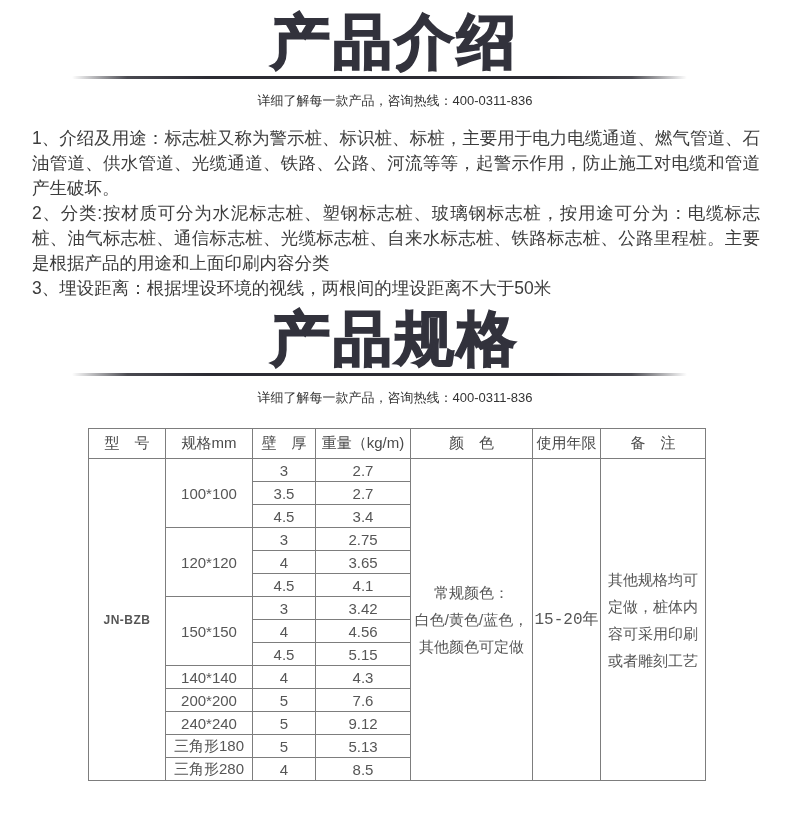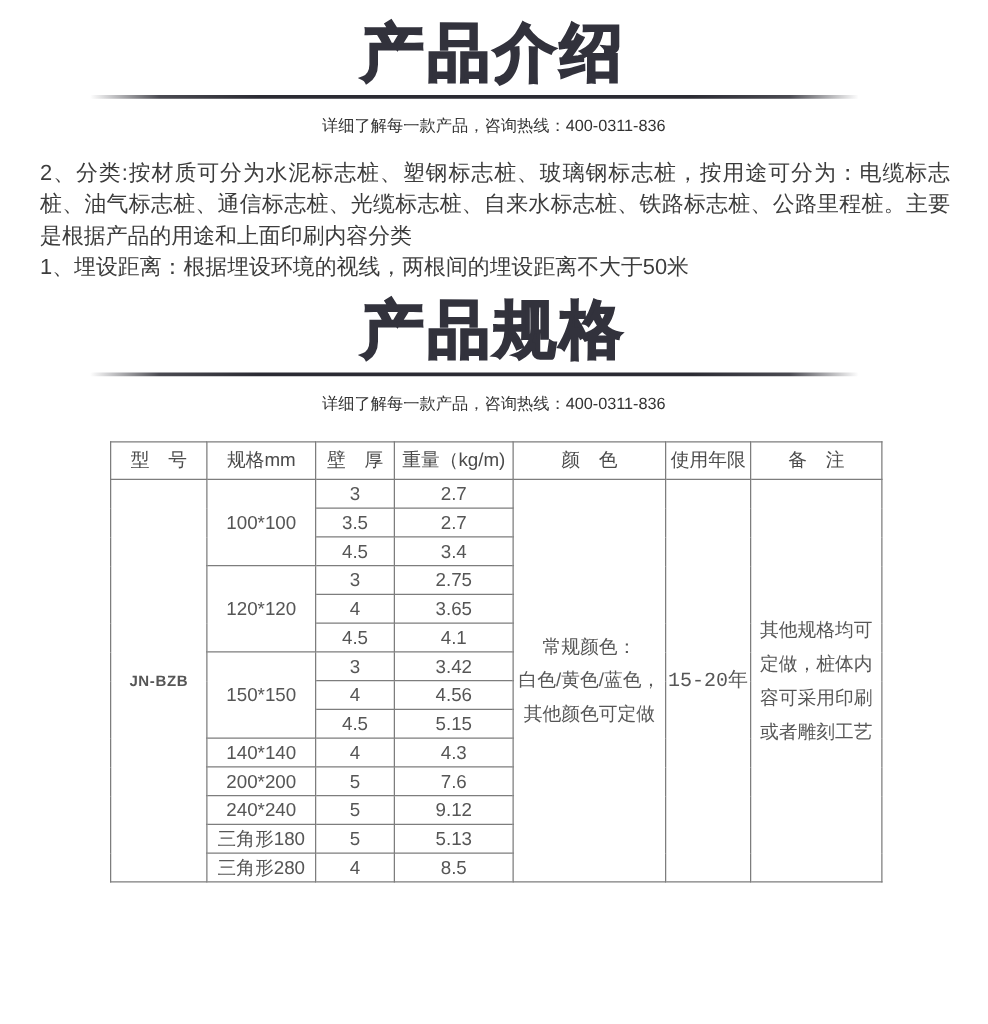--- a/index.html
+++ b/index.html
@@ -8,21 +8,21 @@
     background:#ffffff;
     font-family:"Liberation Sans","DejaVu Sans",sans-serif;
     color:#3e3e3e;
     overflow:hidden;
   }
   .page{width:790px;height:819px;position:relative;padding-top:14px;box-sizing:border-box;}
 
   .big-title{
     margin:0;
     text-align:center;
-    font-size:50px;
+    font-size:59px;
     line-height:57px;
     font-weight:900;
     letter-spacing:3px;
     color:#32323c;
     -webkit-text-stroke:1.8px #32323c;
   }
   .divider{
     width:615px;height:3px;
     margin:5px auto 0 72px;
     border-radius:2px;
@@ -86,22 +86,23 @@
 </head>
 <body>
 
 <div class="page">
 
   <section>
     <h1 class="big-title">产品介绍</h1>
     <div class="divider"></div>
     <div class="hotline">详细了解每一款产品，咨询热线：400-0311-836</div>
     <div class="paras">
+      <p>1、介绍及用途：标志桩又称为警示桩、标识桩、标桩，主要用于电力电缆通道、燃气管道、石油管道、供水管道、光缆通道、铁路、公路、河流等等，起警示作用，防止施工对电缆和管道产生破坏。</p>
       <p>2、分类:按材质可分为水泥标志桩、塑钢标志桩、玻璃钢标志桩，按用途可分为：电缆标志桩、油气标志桩、通信标志桩、光缆标志桩、自来水标志桩、铁路标志桩、公路里程桩。主要是根据产品的用途和上面印刷内容分类</p>
-      <p>1、埋设距离：根据埋设环境的视线，两根间的埋设距离不大于50米</p>
+      <p>3、埋设距离：根据埋设环境的视线，两根间的埋设距离不大于50米</p>
     </div>
   </section>
 
   <section>
     <h1 class="big-title specs-title">产品规格</h1>
     <div class="divider"></div>
     <div class="hotline">详细了解每一款产品，咨询热线：400-0311-836</div>
 
     <table class="spec">
       <colgroup>

